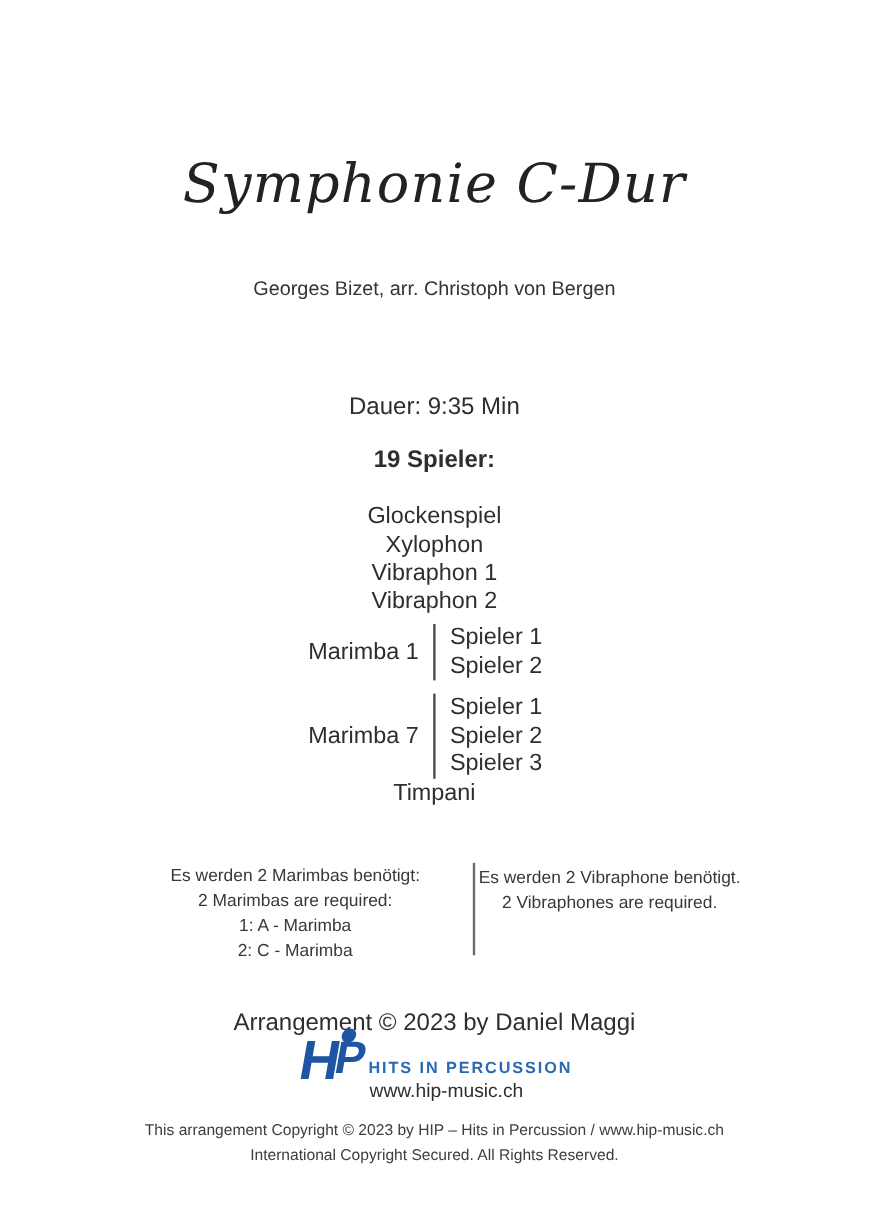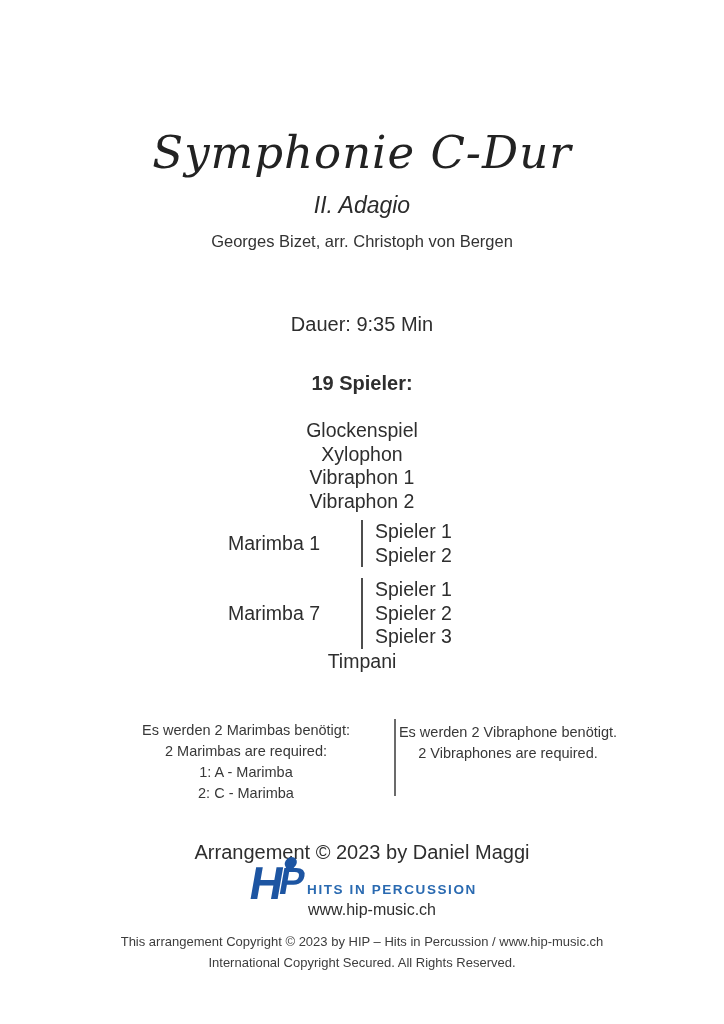--- a/index.html
+++ b/index.html
@@ -27,33 +27,33 @@
     top: 192px;
     font-style: italic;
     font-size: 23px;
     color: #2b2b2b;
   }
   .credit {
     top: 232px;
     font-size: 16.5px;
     color: #333;
   }
-  .duration { top: 313px; font-size: 20px; }
+  .duration { top: 328px; font-size: 20px; }
   .players-heading { top: 372px; font-size: 20px; font-weight: bold; }
 
   .inst-list { top: 419px; font-size: 19.5px; line-height: 23.5px; }
 
   .group {
     position: absolute; left: 0; right: 0;
     display: flex; justify-content: center; align-items: center;
     font-size: 19.5px; line-height: 23.5px;
   }
   .group-1 { top: 520px; }
   .group-2 { top: 578px; }
-  .group-label { width: 150px; text-align: center; padding-right: 12px; }
+  .group-label { width: 150px; text-align: right; padding-right: 12px; }
   .group-bar { width: 2px; align-self: stretch; background: #4d4d4d; }
   .group-players { width: 150px; text-align: left; padding-left: 12px; }
 
   .timpani { top: 650px; font-size: 19.5px; }
 
   .notes-left {
     position: absolute; top: 720px; left: 75px; width: 270px;
     text-align: center; font-size: 14.5px; line-height: 21px; color: #383838;
   }
   .notes-right {
@@ -85,21 +85,20 @@
   .footer {
     top: 931px; font-size: 13px; line-height: 21px; color: #3d3d3d;
   }
 </style>
 </head>
 <body>
 
 <div class="page">
 
   <div class="abs title">Symphonie C-Dur</div>
-  <div class="abs movement">II. Adagio</div>
   <div class="abs credit">Georges Bizet, arr. Christoph von Bergen</div>
 
   <div class="abs duration">Dauer: 9:35 Min</div>
   <div class="abs players-heading">19 Spieler:</div>
 
   <div class="abs inst-list">
     <div>Glockenspiel</div>
     <div>Xylophon</div>
     <div>Vibraphon 1</div>
     <div>Vibraphon 2</div>

